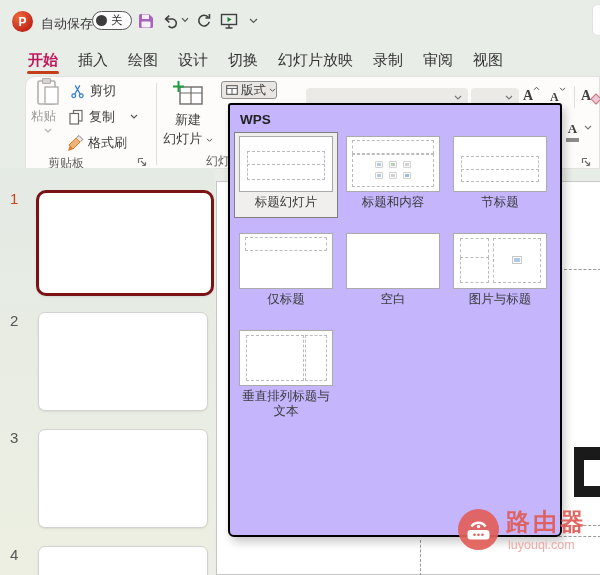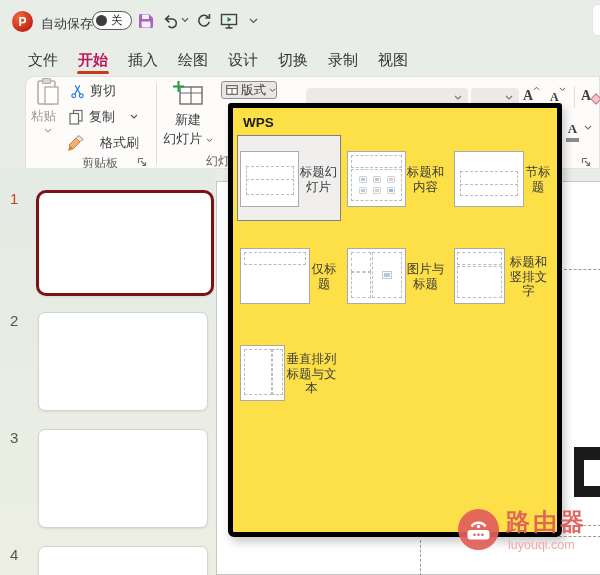--- a/index.html
+++ b/index.html
@@ -51,28 +51,28 @@
           box-shadow:0 1px 2px rgba(0,0,0,.08)}
   .sthumb.sel{border:3.5px solid #7b1216;border-radius:10px}
 
   .canvas{position:absolute;left:216px;top:181px;width:384px;height:394px;background:#fff;
           border:1px solid #c6c6c6;border-right:none;box-sizing:border-box}
   .guide-h{position:absolute;border-top:1.5px dashed #9a9a9a}
   .guide-v{position:absolute;border-left:1.5px dashed #9a9a9a}
   .blackbar{position:absolute;background:#1a1a1a}
 
   
-  .panel{position:absolute;left:228px;top:103px;width:334px;height:434px;background:#fde047;
-         border:5px solid #000000;border-radius:3px 3px 6px 6px;z-index:10;
+  .panel{position:absolute;left:228px;top:103px;width:334px;height:434px;background:#c4b5fd;
+         border:2px solid #000000;border-radius:3px 3px 6px 6px;z-index:10;
          box-shadow:3px 5px 10px rgba(0,0,0,.22);box-sizing:border-box}
   .panel-header{position:absolute;left:10px;top:7px;font-size:13.5px;font-weight:bold;color:#222}
   .lgrid{position:absolute;left:4px;top:27px;display:grid;grid-template-columns:repeat(3,104px);
          gap:11px 3px}
   .litem{box-sizing:border-box;width:104px;min-height:86px;padding:3px 2px 2px;border:1px solid transparent;
-         display:flex;flex-direction:row;align-items:center;cursor:default}
+         display:flex;flex-direction:column;align-items:center;cursor:default}
   .litem.selected{background:#f0efee;border-color:#7f7f7f}
   .lthumb{position:relative;width:94px;height:56px;background:#fff;border:1px solid #ababab;box-sizing:border-box}
   .llabel{margin-top:3px;font-size:12.5px;line-height:1.18;color:#3a3a3a;text-align:center}
   .ph{display:block;position:absolute;border:1px dashed #bcbcbc;background:#fff}
   .ph.a{left:8%;right:8%;top:26%;height:26%}
   .ph.b{left:8%;right:8%;top:50%;height:26%}
   .ph.title{left:5%;right:5%;top:6%;height:21%}
   .ph.content{left:5%;right:5%;top:32%;bottom:8%}
   .ph.sa{left:8%;right:8%;top:36%;height:26%}
   .ph.sb{left:8%;right:8%;top:60%;height:19%}
@@ -152,27 +152,28 @@
   </div>
   <div class="tb-ic" style="left:249px;top:18px">
     <svg width="9" height="6" viewBox="0 0 9 6">
         <path d="M1 1 L4.5 4.4 L8 1" fill="none" stroke="#555" stroke-width="1.2"></path>
       </svg>
   </div>
   <div class="tb-partial"></div>
 </div>
 
 <div class="menubar">
-    <div class="mtab">文件</div>
     <div class="mtab active">开始</div>
     <div class="mtab">插入</div>
     <div class="mtab">绘图</div>
     <div class="mtab">设计</div>
     <div class="mtab">切换</div>
+    <div class="mtab">幻灯片放映</div>
     <div class="mtab">录制</div>
+    <div class="mtab">审阅</div>
     <div class="mtab">视图</div>
   </div>
 
 <div class="ribbon">
 
   <div class="abs" style="left:5px;top:0;width:34px;">
     <svg width="27" height="31" viewBox="0 0 27 31" style="margin:0 auto">
       <rect x="3" y="4" width="17" height="23" rx="1.5" fill="none" stroke="#b3aeab" stroke-width="1.6"></rect>
       <rect x="7.5" y="1.5" width="8" height="5" rx="1" fill="#d9d5d2" stroke="#b3aeab" stroke-width="1.2"></rect>
       <rect x="10" y="10" width="13" height="17" fill="#fff" stroke="#b3aeab" stroke-width="1.4"></rect>
@@ -194,29 +195,29 @@
   <div class="abs" style="left:42px;top:31px;display:flex;align-items:center;gap:5px">
     <svg width="16" height="16" viewBox="0 0 16 16">
       <rect x="5.5" y="1.5" width="8.5" height="10.5" fill="#fff" stroke="#6f6b68" stroke-width="1.2"></rect>
       <rect x="2" y="4.5" width="8.5" height="10.5" fill="#fff" stroke="#6f6b68" stroke-width="1.2"></rect>
     </svg>
     <span class="rlabel">复制</span>
     <svg width="8" height="6" viewBox="0 0 8 6" style="margin-left:10px">
       <path d="M1 1 L4 4 L7 1" fill="none" stroke="#555" stroke-width="1.1"></path>
       </svg>
   </div>
-  <div class="abs" style="left:41px;top:57px;display:flex;align-items:center;gap:16px">
+  <div class="abs" style="left:41px;top:57px;display:flex;align-items:center;gap:4px">
     <svg width="17" height="17" viewBox="0 0 17 17">
       <path d="M2 10 L9 3 L13 7 L6 14 Z" fill="#f2b277" stroke="#d97c2b" stroke-width="1"></path>
       <path d="M9.5 2.5 L12 0.5 L16 4.5 L13.5 6.5" fill="#e8e4e0" stroke="#8a8a8a" stroke-width="1"></path>
       <path d="M2.5 11 L1 16 L6 14.2" fill="#d97c2b"></path>
     </svg>
     <span class="rlabel">格式刷</span>
   </div>
-  <div class="grouplabel" style="left:22px;top:78px;width:70px;text-align:right">剪贴板</div>
+  <div class="grouplabel" style="left:22px;top:78px;width:70px;text-align:left">剪贴板</div>
   <div class="abs" style="left:111px;top:80px">
     <svg width="10" height="10" viewBox="0 0 10 10">
       <path d="M1.5 1.5 H6 M1.5 1.5 V6" stroke="#6f6b68" stroke-width="1.2" fill="none"></path>
       <path d="M4 4 L8.5 8.5 M8.5 8.5 H5.2 M8.5 8.5 V5.2" stroke="#6f6b68" stroke-width="1.2" fill="none"></path>
     </svg>
   </div>
   <div class="vdiv" style="left:130px;top:6px;height:82px"></div>
 
   <div class="abs" style="left:134px;top:4px;width:56px;text-align:center">
     <svg width="31" height="27" viewBox="0 0 31 27" style="margin:0 auto">
@@ -341,35 +342,32 @@
         </div>
        <div class="llabel">节标题</div>
      </div>
       <div class="litem">
        <div class="lthumb v-title-only">
           <i class="ph title"></i>
         </div>
        <div class="llabel">仅标题</div>
      </div>
       <div class="litem">
+       <div class="lthumb v-blank"></div>
+       <div class="llabel">空白</div>
+     </div>
+      <div class="litem">
        <div class="lthumb v-picture-caption">
           <i class="ph capt"></i>
           <i class="ph capx"></i>
           <i class="ph cbox">
             <span class="picph"></span>
           </i>
         </div>
        <div class="llabel">图片与标题</div>
-     </div>
-      <div class="litem">
-       <div class="lthumb v-title-vertical-text">
-          <i class="ph title"></i>
-          <i class="ph big"></i>
-        </div>
-       <div class="llabel">标题和竖排文字</div>
      </div>
       <div class="litem">
        <div class="lthumb v-vertical-title-text">
           <i class="ph bigl"></i>
           <i class="ph narrow"></i>
         </div>
        <div class="llabel">垂直排列标题与文本</div>
      </div>
     </div>
 </div>

